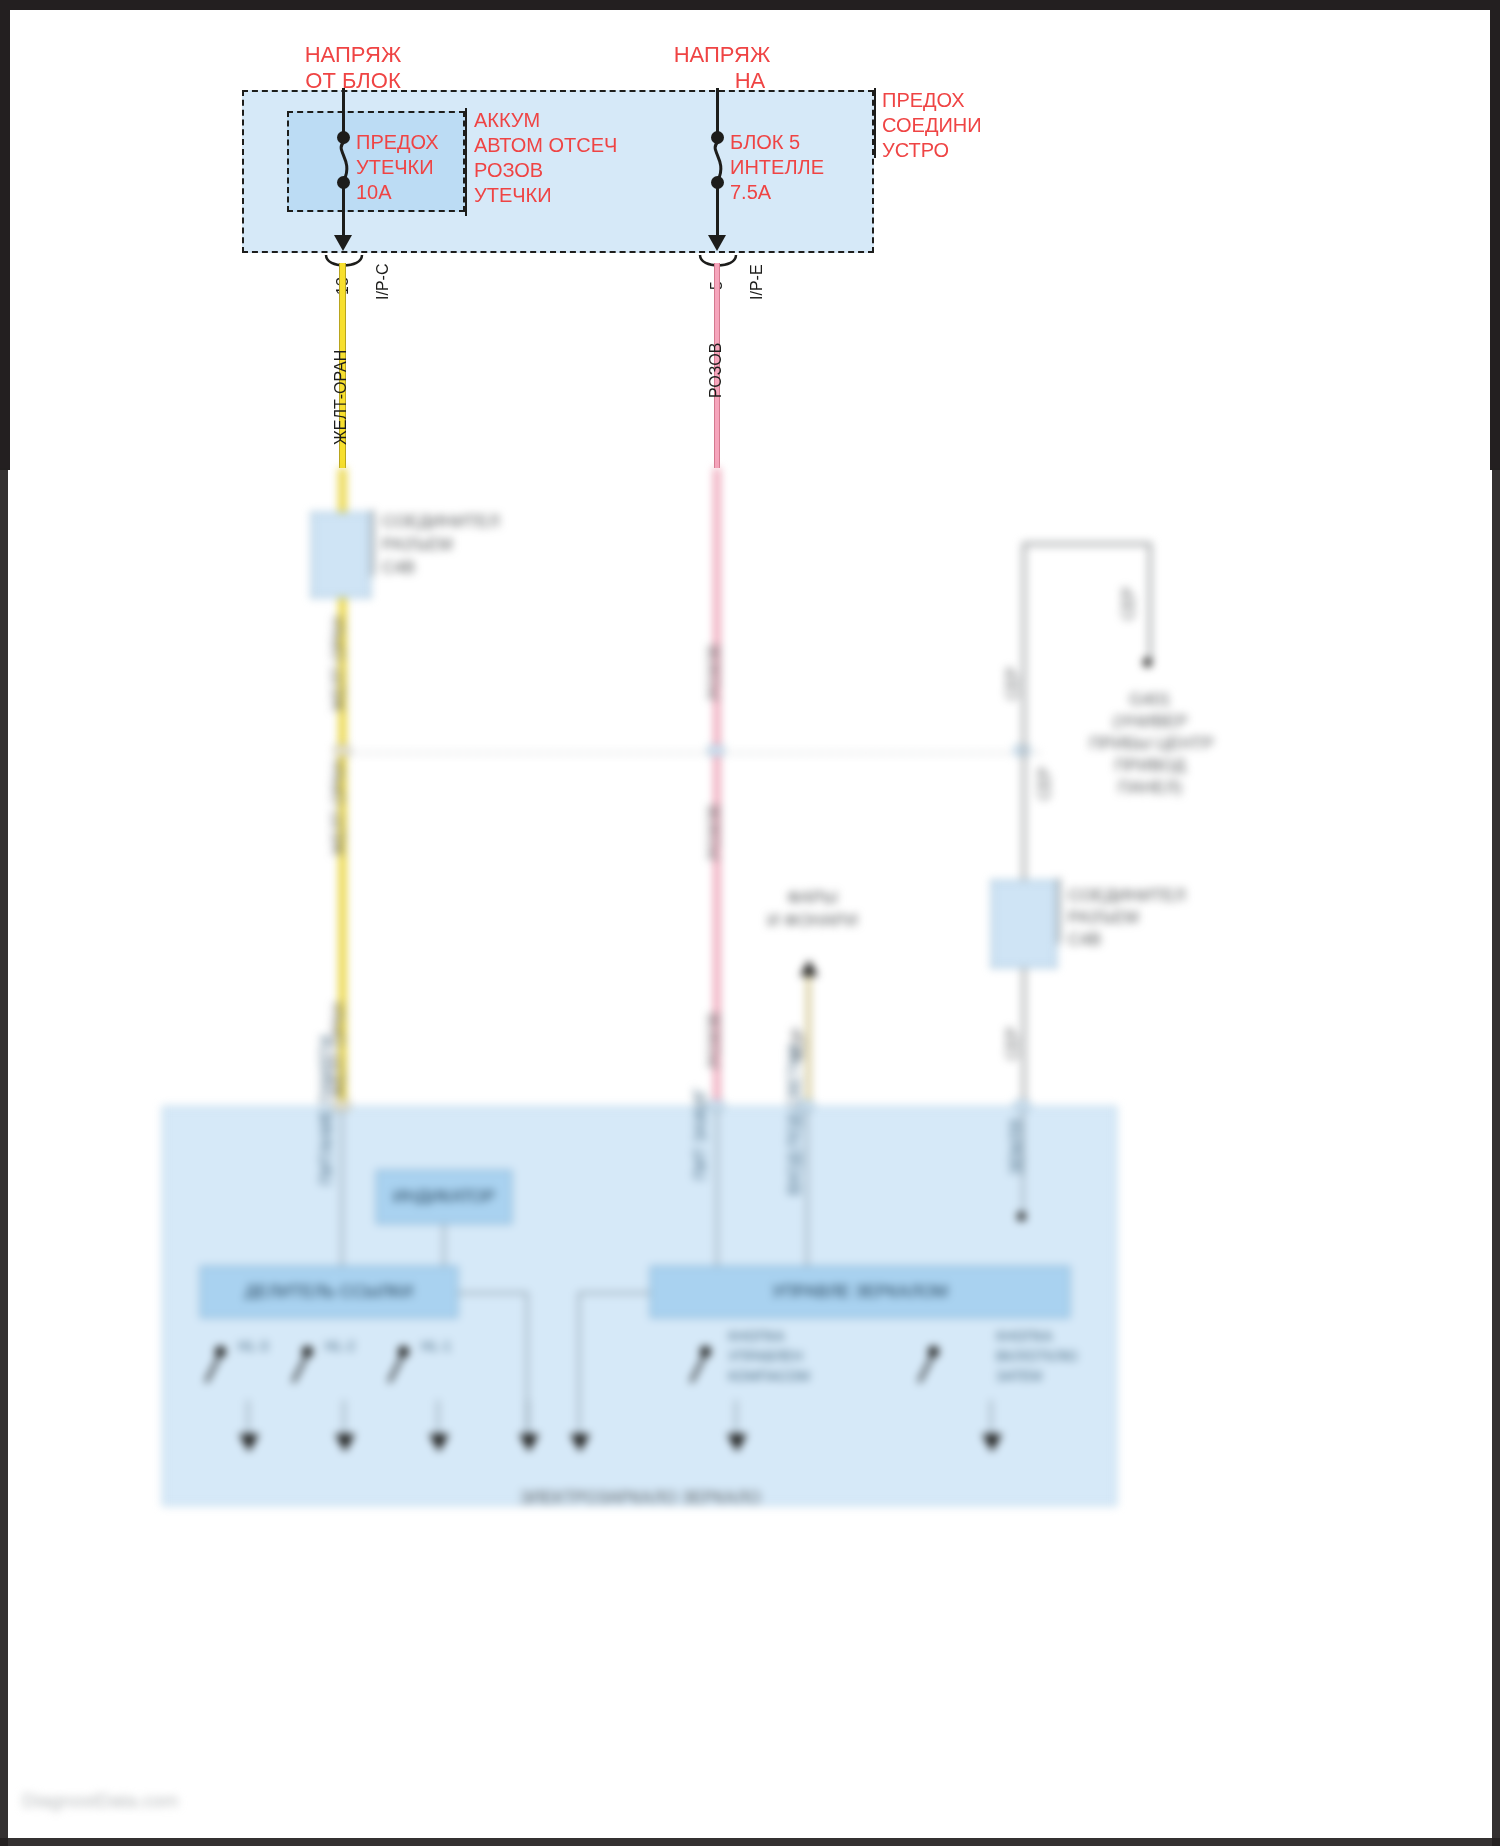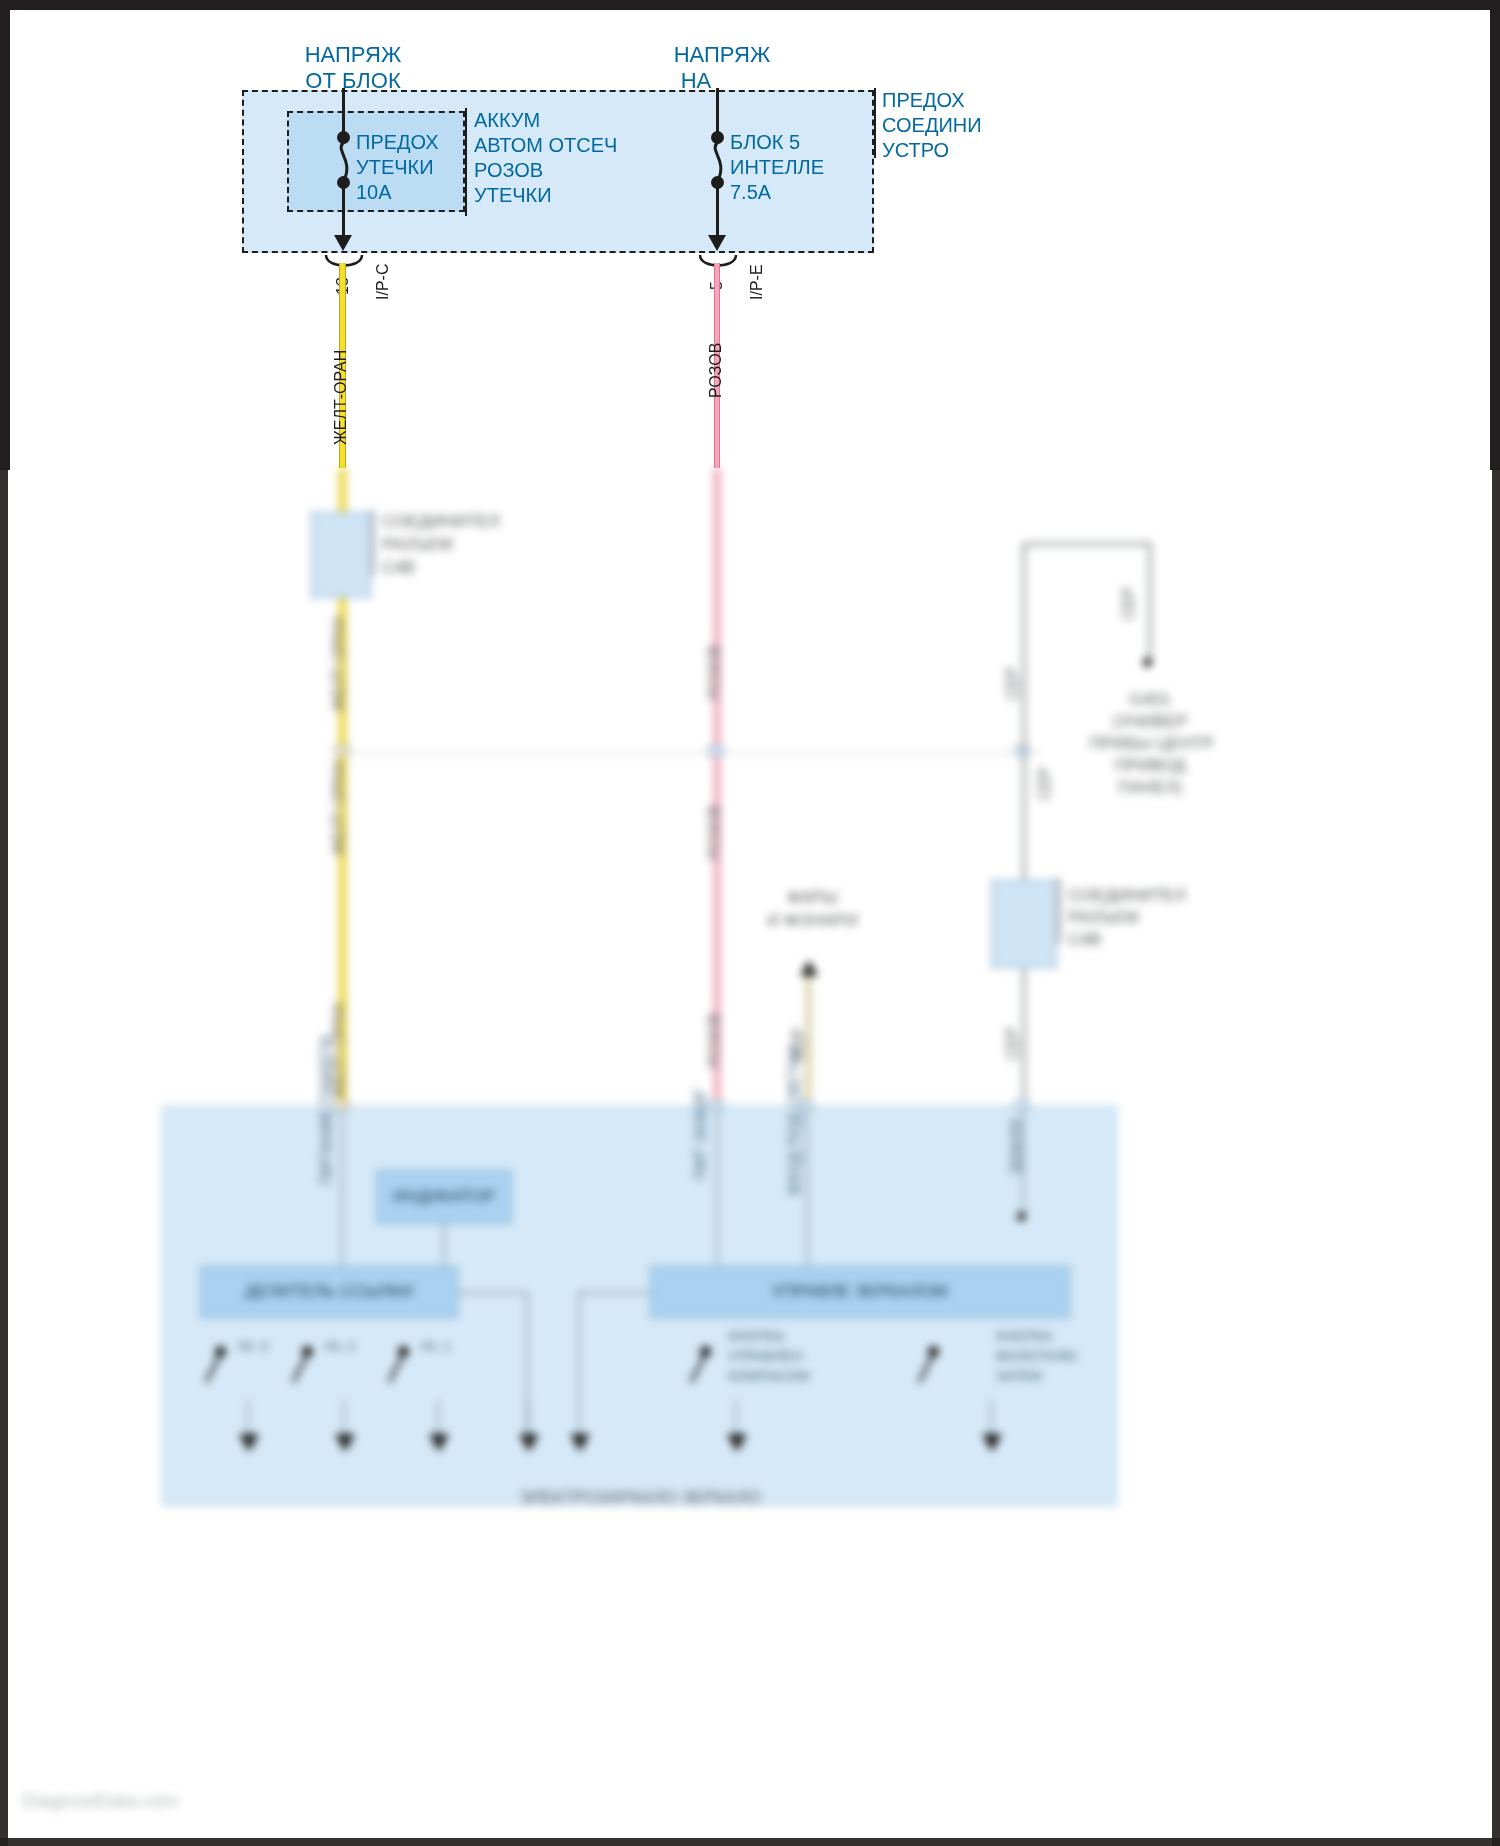--- a/index.html
+++ b/index.html
@@ -79,21 +79,21 @@
     border-right:9px solid transparent;
     border-bottom:16px solid #1d1d1b;
   }
 
   
   .cup { position:absolute; }
 
   
   .t {
     position:absolute;
-    color:#0369a1;
+    color:#ef4444;
     font-family:"Liberation Sans", sans-serif;
     white-space:pre;
     line-height:1.22;
   }
   .t.c { text-align:center; }
   .t.lg  { font-size:22px; }
   .t.md  { font-size:20px; }
   .t.sm  { font-size:17px; }
   .t.xs  { font-size:14px; }
 
@@ -171,21 +171,21 @@
   <div id="frame-top"></div>
   <div id="frame-left"></div>
   <div id="frame-right"></div>
 
   <div id="sharp">
 
     <div class="t lg c" style="left:253px; top:42px; width:200px;">НАПРЯЖ</div>
     <div class="t lg c" style="left:253px; top:68px; width:200px;">ОТ БЛОК</div>
 
     <div class="t lg c" style="left:622px; top:42px; width:200px;">НАПРЯЖ</div>
-    <div class="t lg c" style="left:596px; top:68px; width:200px;">НА</div>
+    <div class="t lg c" style="left:650px; top:68px; width:200px;">НА</div>
 
     <div class="fill-box" style="left:242px; top:90px; width:632px; height:163px;"></div>
 
     <div class="subbox" style="left:287px; top:111px; width:178px; height:101px;"></div>
 
     <div class="brace-right" style="left:465px; top:108px; height:108px;"></div>
     <div class="t md" style="left:474px; top:108px;">АККУМ</div>
     <div class="t md" style="left:474px; top:133px;">АВТОМ ОТСЕЧ</div>
     <div class="t md" style="left:474px; top:158px;">РОЗОВ</div>
     <div class="t md" style="left:474px; top:183px;">УТЕЧКИ</div>

